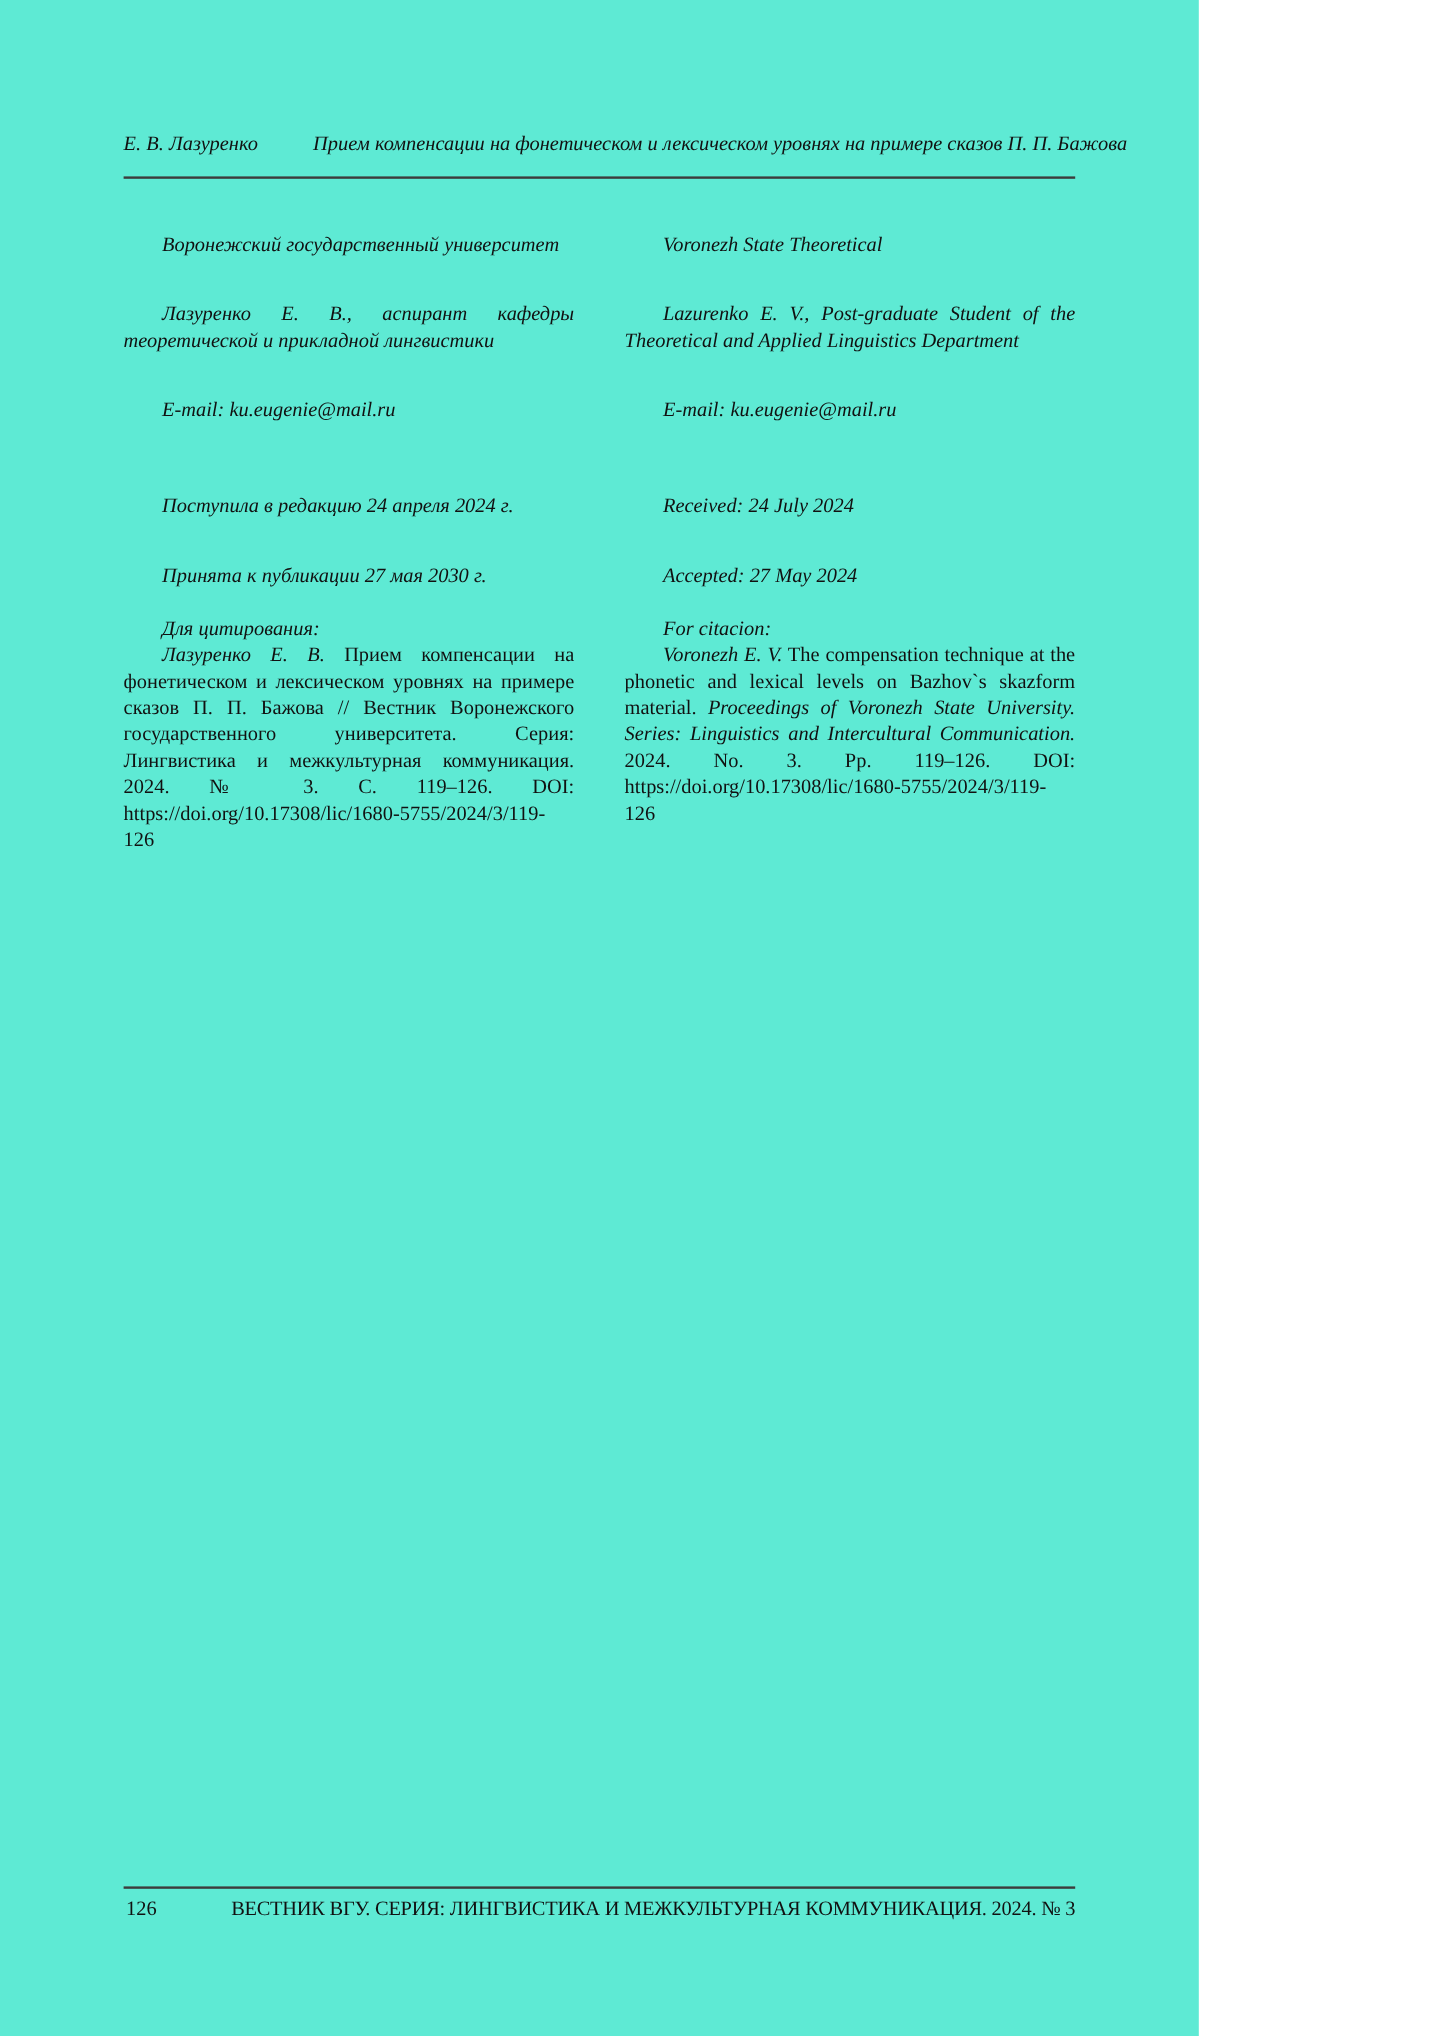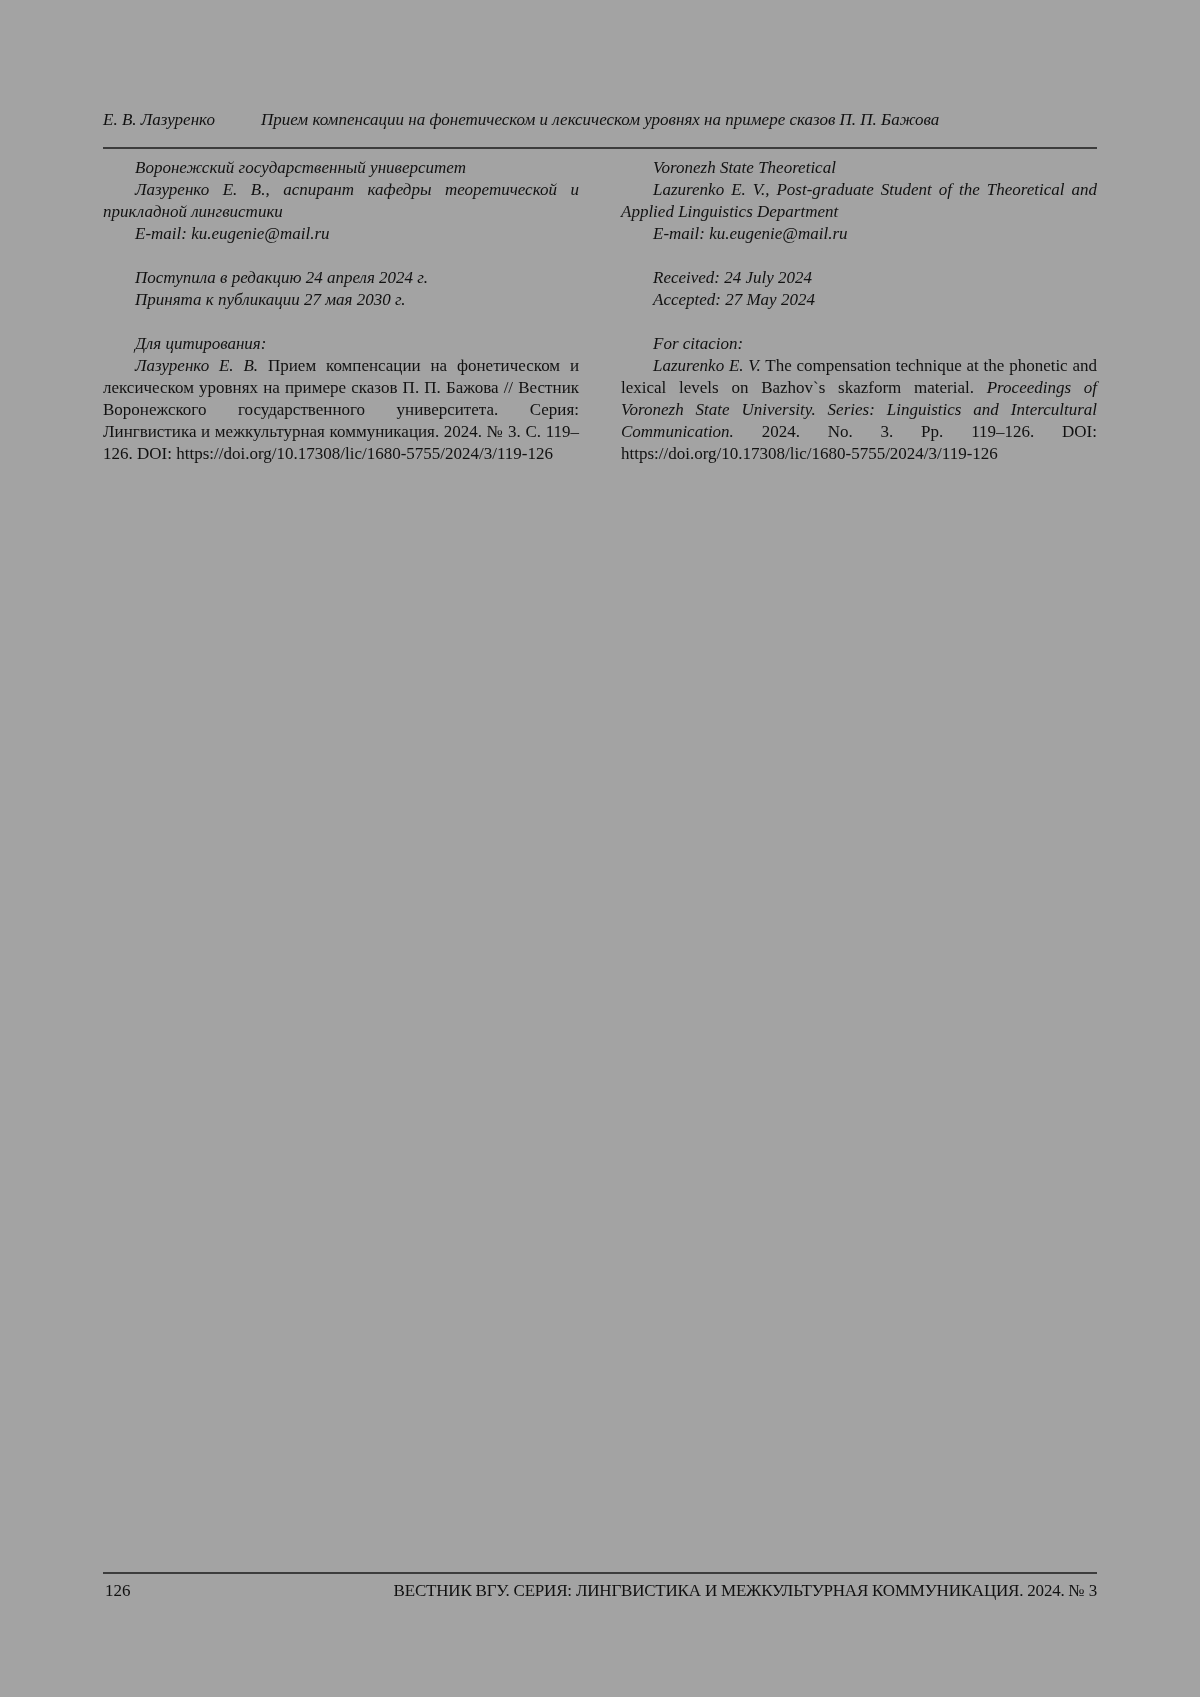--- a/index.html
+++ b/index.html
@@ -1,21 +1,21 @@
 <!DOCTYPE html>
 <html lang="ru"><head>
 <meta charset="utf-8">
 <style>
   * { margin: 0; padding: 0; box-sizing: border-box; }
   html, body { background: #ffffff; }
   .page {
     position: relative;
-    width: 1200px;
+    width: 999px;
     height: 1697px;
-    background: #a3a3a3;
+    background: #5eead4;
     color: #111111;
     font-family: "Liberation Serif", "DejaVu Serif", serif;
     overflow: hidden;
   }
   
   .running-header {
     margin: 110px 103px 0 103px;
     display: flex;
     align-items: baseline;
     gap: 46px;
@@ -36,21 +36,21 @@
     margin: 8px 103px 0 103px;
     display: flex;
     gap: 42px;
   }
   .col {
     flex: 1 1 0;
     font-size: 17px;
     line-height: 22px;
   }
   .col p { text-indent: 32px; }
-  .it { font-style: italic; }
+  .it { font-style: italic; margin-top: 36px; }
   .bold-it { font-weight: normal; font-style: italic; }
   .just { text-align: justify; }
   .spacer { height: 22px; }
 
   
   .footer {
     position: absolute;
     left: 103px;
     right: 103px;
     bottom: 96px;
@@ -102,21 +102,21 @@
 
     <section class="col">
       <p class="it">Voronezh State Theoretical</p>
       <p class="it just">Lazurenko E. V., Post-graduate Student of the Theoretical and Applied Linguistics Department</p>
       <p class="it">E-mail: ku.eugenie@mail.ru</p>
       <div class="spacer"></div>
       <p class="it">Received: 24 July 2024</p>
       <p class="it">Accepted: 27 May 2024</p>
       <div class="spacer"></div>
       <p class="bold-it">For citacion:</p>
-      <p class="just"><span class="it">Lazurenko E. V.</span> <span>The compensation technique at the phonetic and lexical levels on Bazhov`s skazform material.</span> <span class="it">Proceedings of Voronezh State University. Series: Linguistics and Intercultural Communication.</span> <span>2024. No. 3. Pp. 119–126. DOI: https://doi.org/10.17308/lic/1680-5755/2024/3/119-126</span></p>
+      <p class="just"><span class="it">Voronezh E. V.</span> <span>The compensation technique at the phonetic and lexical levels on Bazhov`s skazform material.</span> <span class="it">Proceedings of Voronezh State University. Series: Linguistics and Intercultural Communication.</span> <span>2024. No. 3. Pp. 119–126. DOI: https://doi.org/10.17308/lic/1680-5755/2024/3/119-126</span></p>
     </section>
 
   </div>
 
   <div class="footer">
     <div class="footer-rule"></div>
     <div class="footer-row">
       <span class="footer-page-num">126</span>
       <div class="footer-title">ВЕСТНИК ВГУ. СЕРИЯ: ЛИНГВИСТИКА И МЕЖКУЛЬТУРНАЯ КОММУНИКАЦИЯ. 2024. № 3</div>
     </div>

